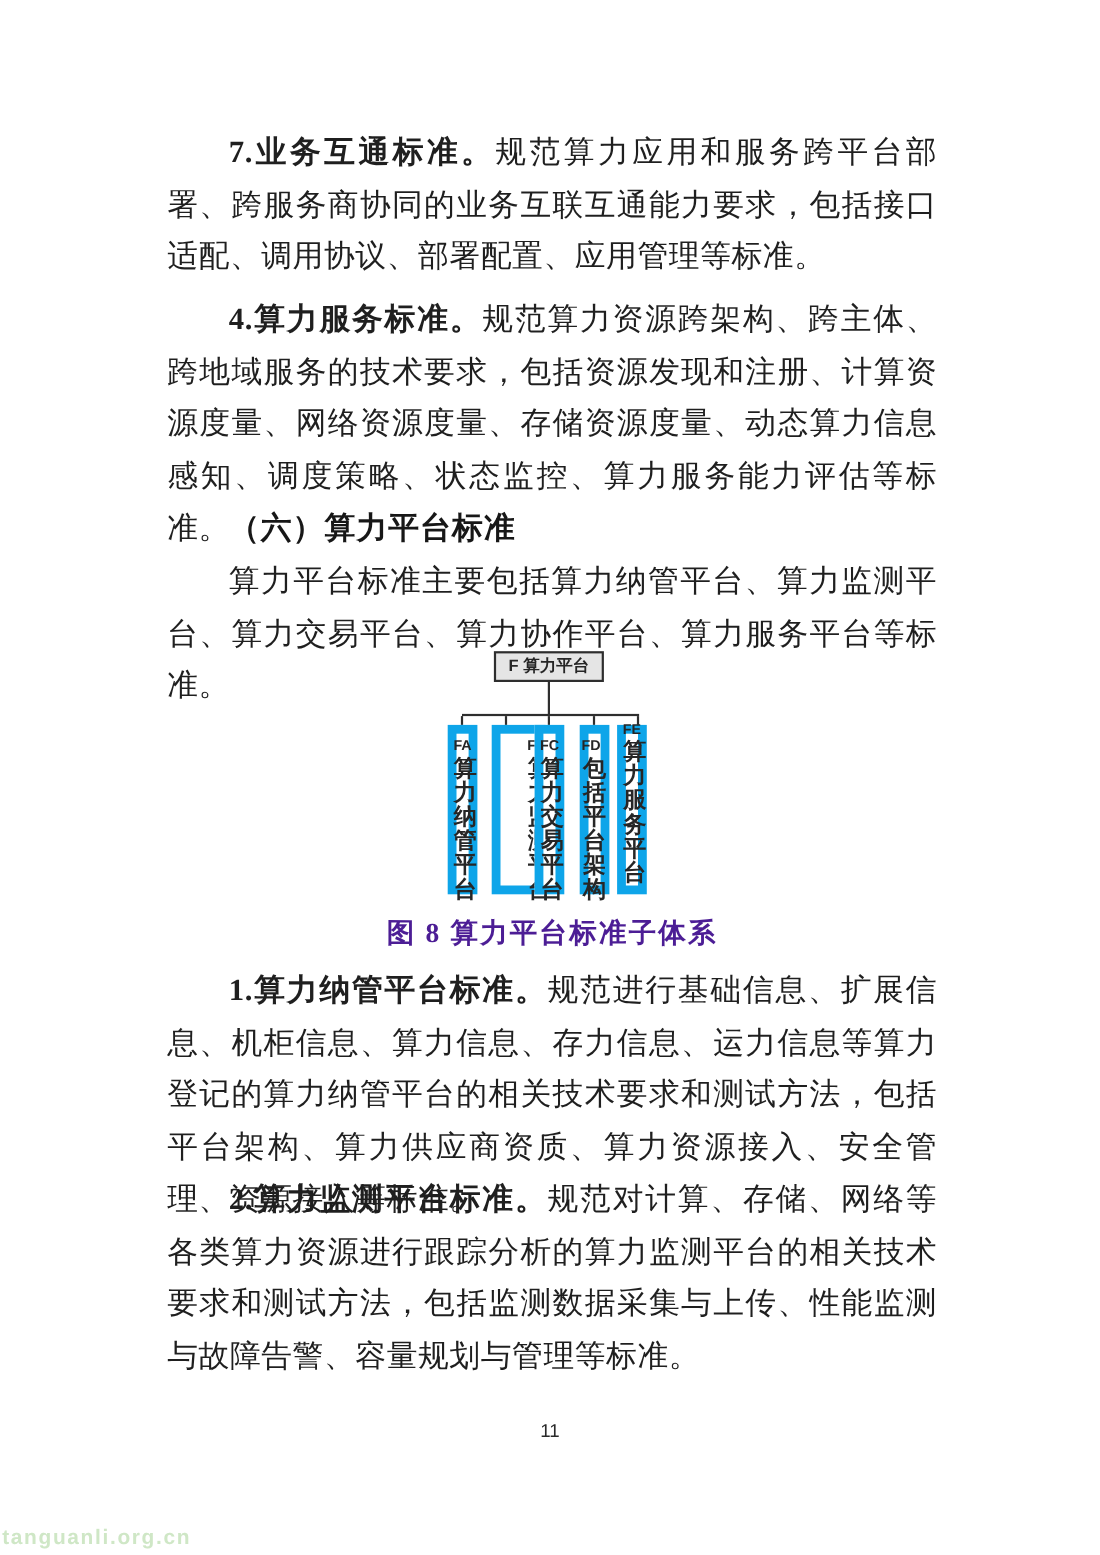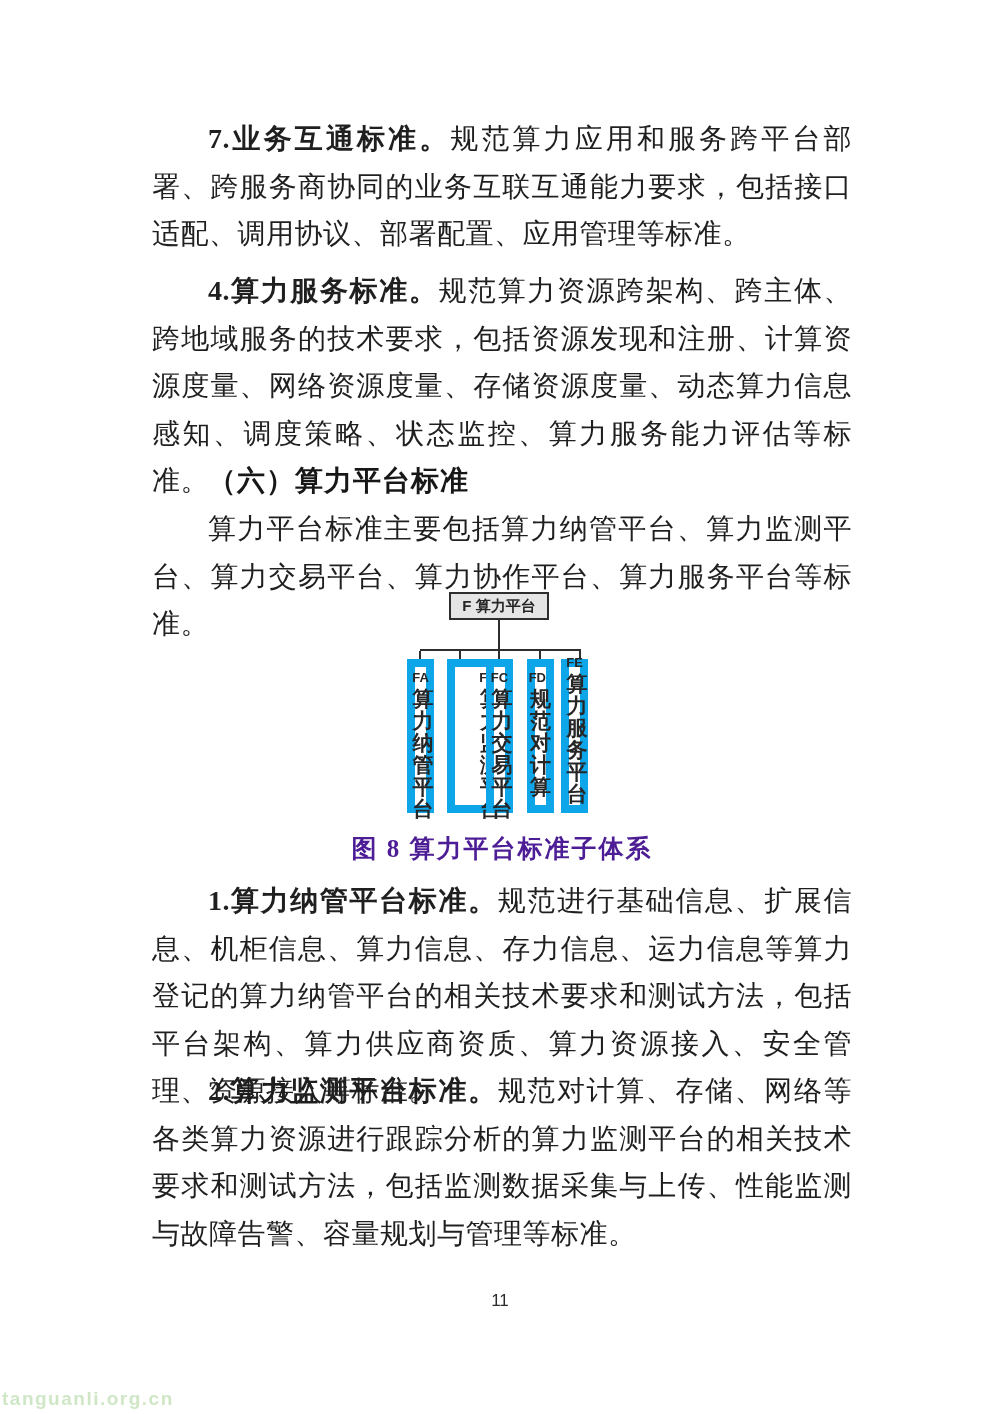--- a/index.html
+++ b/index.html
@@ -143,21 +143,21 @@
     <div class="childbox" style="left:447px;padding-left:33px;">
       <span class="code">FB</span>
       <span class="vchars">算力监测平台</span>
     </div>
     <div class="childbox" style="left:486px;">
       <span class="code">FC</span>
       <span class="vchars">算力交易平台</span>
     </div>
     <div class="childbox" style="left:527px;align-items:flex-end;">
       <span class="code">FD</span>
-      <span class="vchars">规范对计算</span>
+      <span class="vchars">包括平台架构</span>
     </div>
     <div class="childbox" style="left:561px;justify-content:flex-end;">
       <span class="code">FE</span>
       <span class="vchars">算力服务平台</span>
     </div>
   </div>
 
   <div class="caption" style="top:831px;">图 8 算力平台标准子体系</div>
 
   <div class="textblock" style="top:877px;"><span class="lead">1.算力纳管平台标准。</span><span>规范进行基础信息、扩展信息、机柜信息、算力信息、存力信息、运力信息等算力登记的算力纳管平台的相关技术要求和测试方法，包括平台架构、算力供应商资质、算力资源接入、安全管理、资源接入等标准。</span></div>

